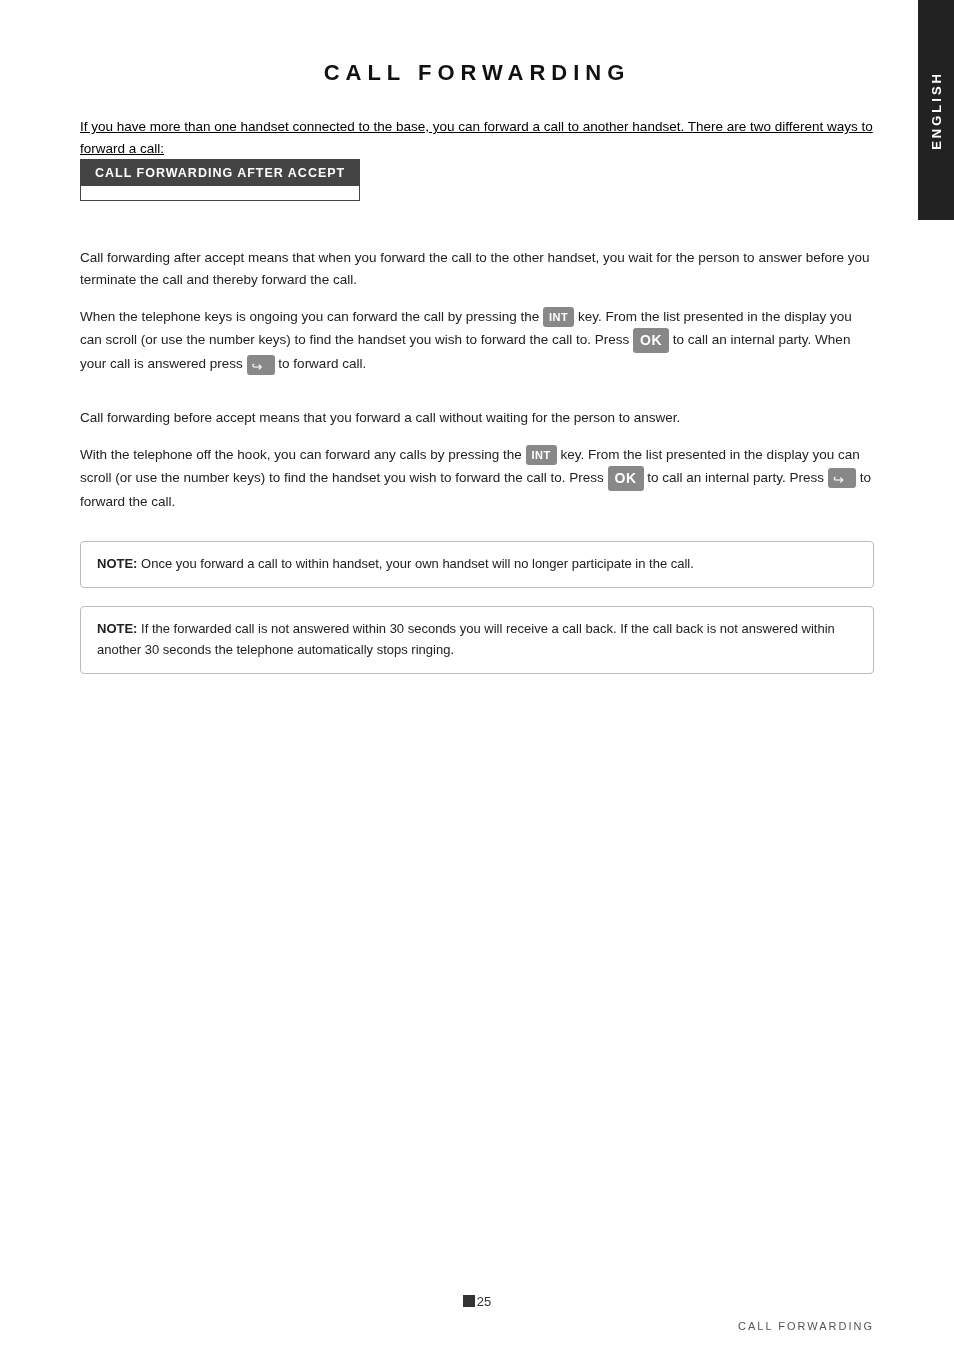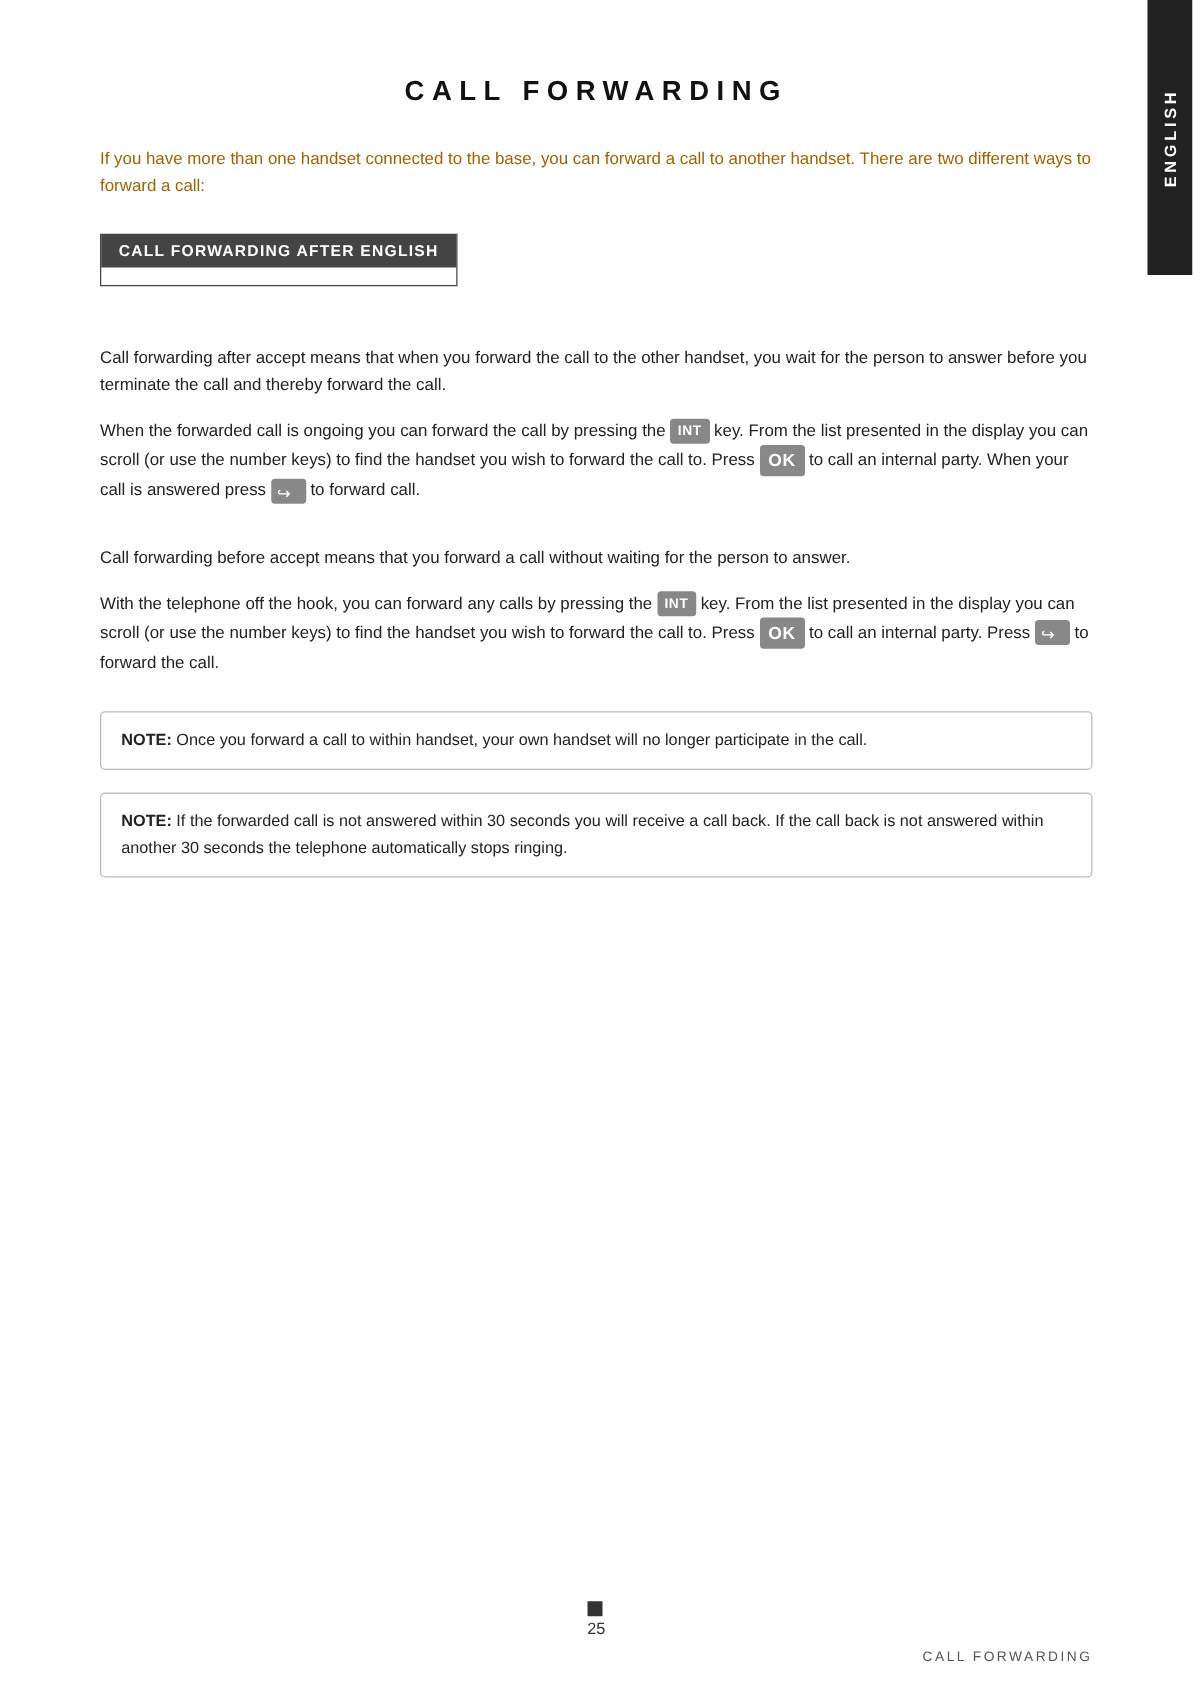--- a/index.html
+++ b/index.html
@@ -52,22 +52,22 @@
       font-weight: bold;
       letter-spacing: 6px;
       margin-bottom: 30px;
       color: #111;
     }
 
     
     .intro {
       font-size: 13.5px;
       line-height: 1.6;
-      margin-bottom: 28px;
-      color: #a16207;
+      color: #000000;
+      text-decoration: underline;
     }
 
     
     .section-header {
       background: #444;
       color: #fff;
       font-size: 12.5px;
       font-weight: bold;
       letter-spacing: 1px;
       padding: 6px 14px;
@@ -163,21 +163,22 @@
     .page-footer {
       position: absolute;
       bottom: 40px;
       left: 0;
       right: 0;
       text-align: center;
     }
 
     .page-number-block {
       display: inline-flex;
-      flex-direction: column;
+      flex-direction: row;
+      align-items: center;
       gap: 2px;
       margin-top: 39px;
     }
 
     .page-square {
       width: 12px;
       height: 12px;
       background: #333;
     }
 
@@ -205,26 +206,26 @@
   <div class="side-tab">
     <span class="side-tab-text">ENGLISH</span>
   </div>
 
   <h1 class="page-title">CALL FORWARDING</h1>
 
   <p class="intro">If you have more than one handset connected to the base, you can forward a call to another handset. There are two different ways to forward a call:</p>
 
   <div class="section">
     <div class="section-header-wrap">
-      <div class="section-header">CALL FORWARDING AFTER ENGLISH</div>
+      <div class="section-header">CALL FORWARDING AFTER ACCEPT</div>
     </div>
     <div class="section-body">
       <p>Call forwarding after accept means that when you forward the call to the other handset, you wait for the person to answer before you terminate the call and thereby forward the call.</p>
       <p>
-        <span>When the forwarded call is ongoing you can forward the call by pressing the</span>
+        <span>When the telephone keys is ongoing you can forward the call by pressing the</span>
         <span class="key-badge">INT</span>
         <span> key. From the list presented in the display you can scroll (or use the number keys) to find the handset you wish to forward the call to. Press</span>
         <span class="key-ok">OK</span>
         <span> to call an internal party. When your call is answered press</span>
         <span class="phone-icon"></span>
         <span> to forward call.</span>
       </p>
     </div>
   </div>
 

